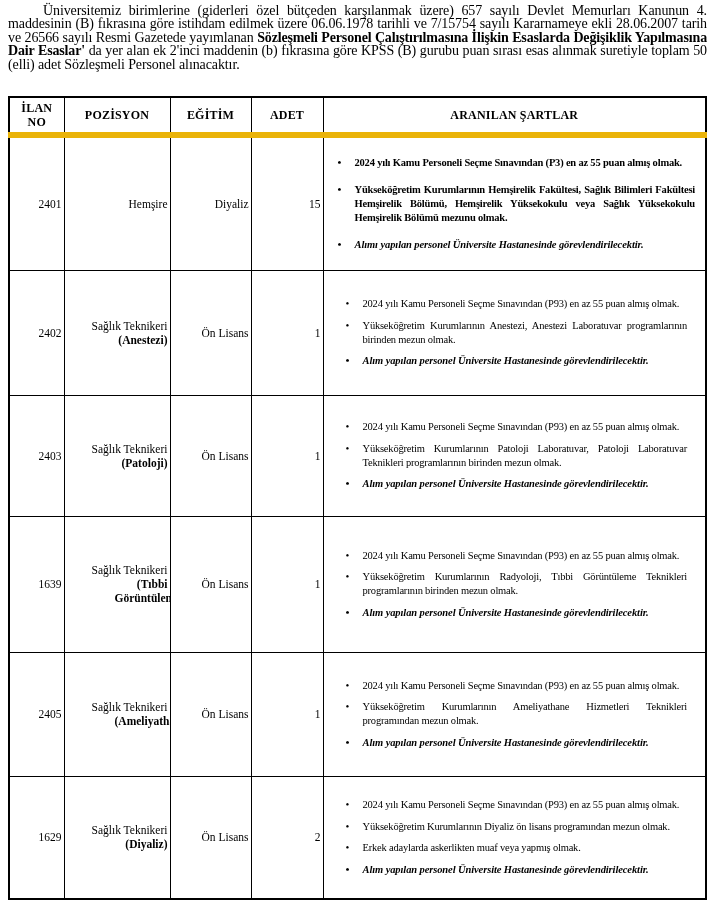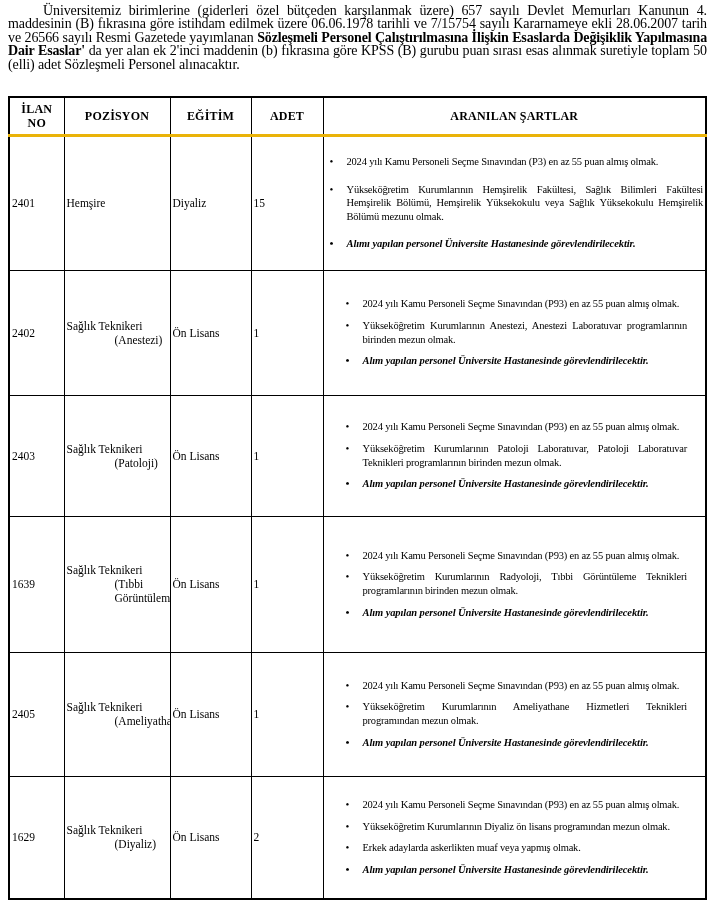--- a/index.html
+++ b/index.html
@@ -39,28 +39,28 @@
     padding: 2px;
     overflow: hidden;
   }
   table.jobs th {
     font-size: 12px;
     font-weight: bold;
     text-align: center;
     line-height: 14px;
     letter-spacing: 0.2px;
   }
-  thead tr { border-bottom: 3px solid #eab308; }
+  thead tr { border-bottom: 6px solid #eab308; }
   td.c {
-    text-align: left;
+    text-align: right;
     font-size: 11.5px;
     line-height: 14px;
     margin-left: 41px;
   }
-  .poz-detail { font-weight: normal; padding-left: 48px; }
+  .poz-detail { font-weight: bold; padding-left: 48px; }
   td.sartlar { padding: 4px 6px 4px 12px; }
   td.sartlar ul {
     margin: 0;
     padding: 0;
     list-style: none;
   }
   td.sartlar li {
     position: relative;
     padding-left: 21px;
     margin: 8px 16px;
@@ -69,21 +69,21 @@
     text-align: justify;
     letter-spacing: -0.2px;
   }
   td.sartlar li::before {
     content: "\2022";
     position: absolute;
     left: 4px;
     top: 0;
     font-size: 11px;
   }
-  tr.spread td.sartlar li { margin: 14px 0; }
+  tr.spread td.sartlar li { margin: 14px 8px; font-weight: bold; }
   td.sartlar li.em {
     font-weight: bold;
     font-style: italic;
     letter-spacing: -0.1px;
   }
 </style>
 </head>
 <body>
 
 <div class="page">

